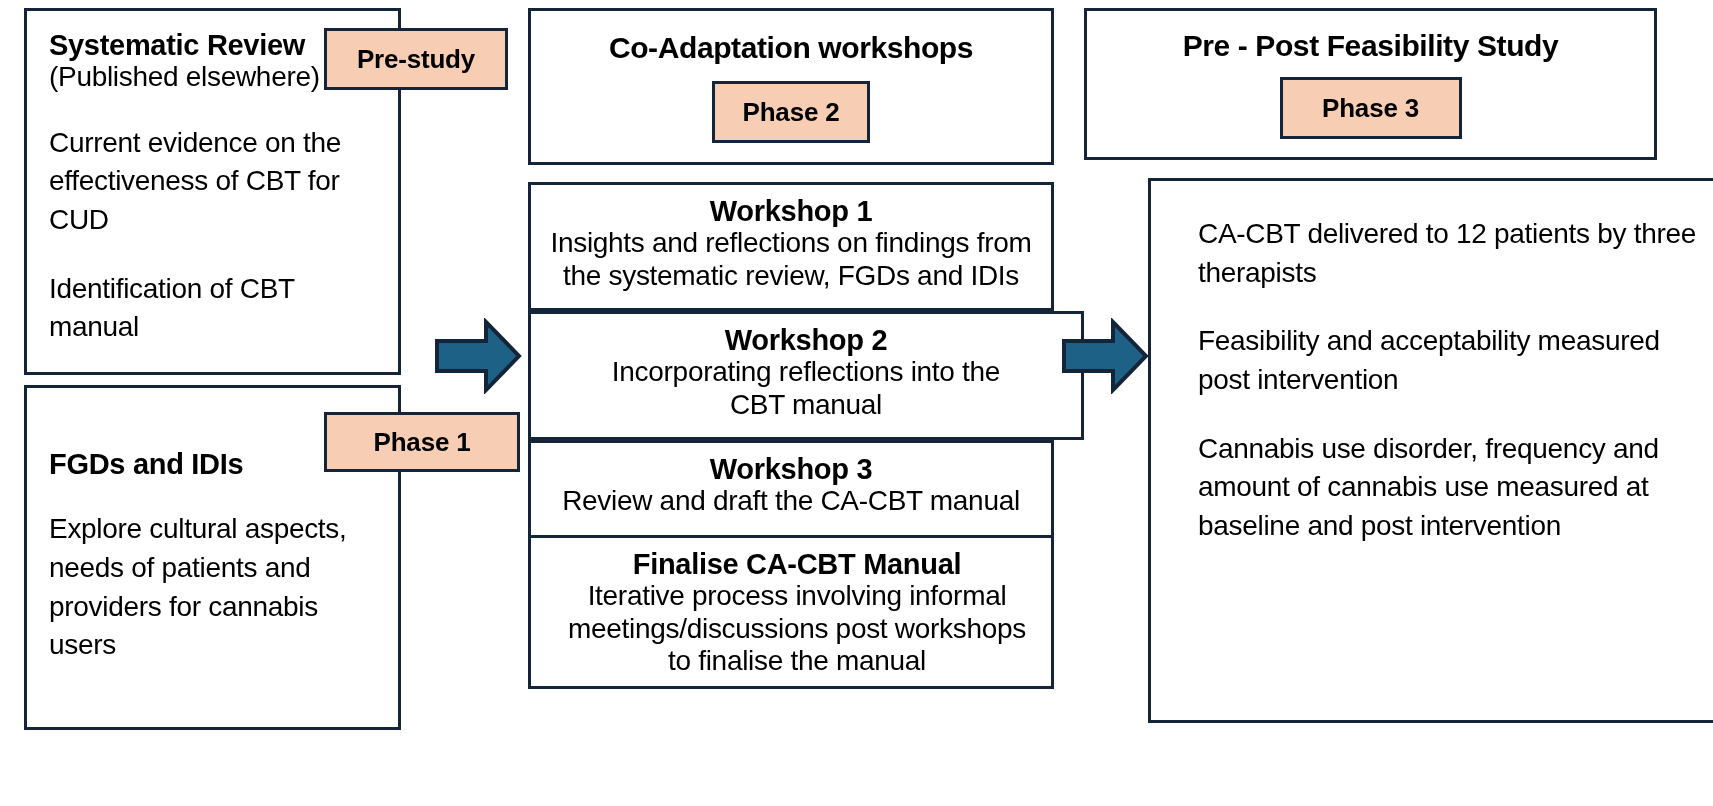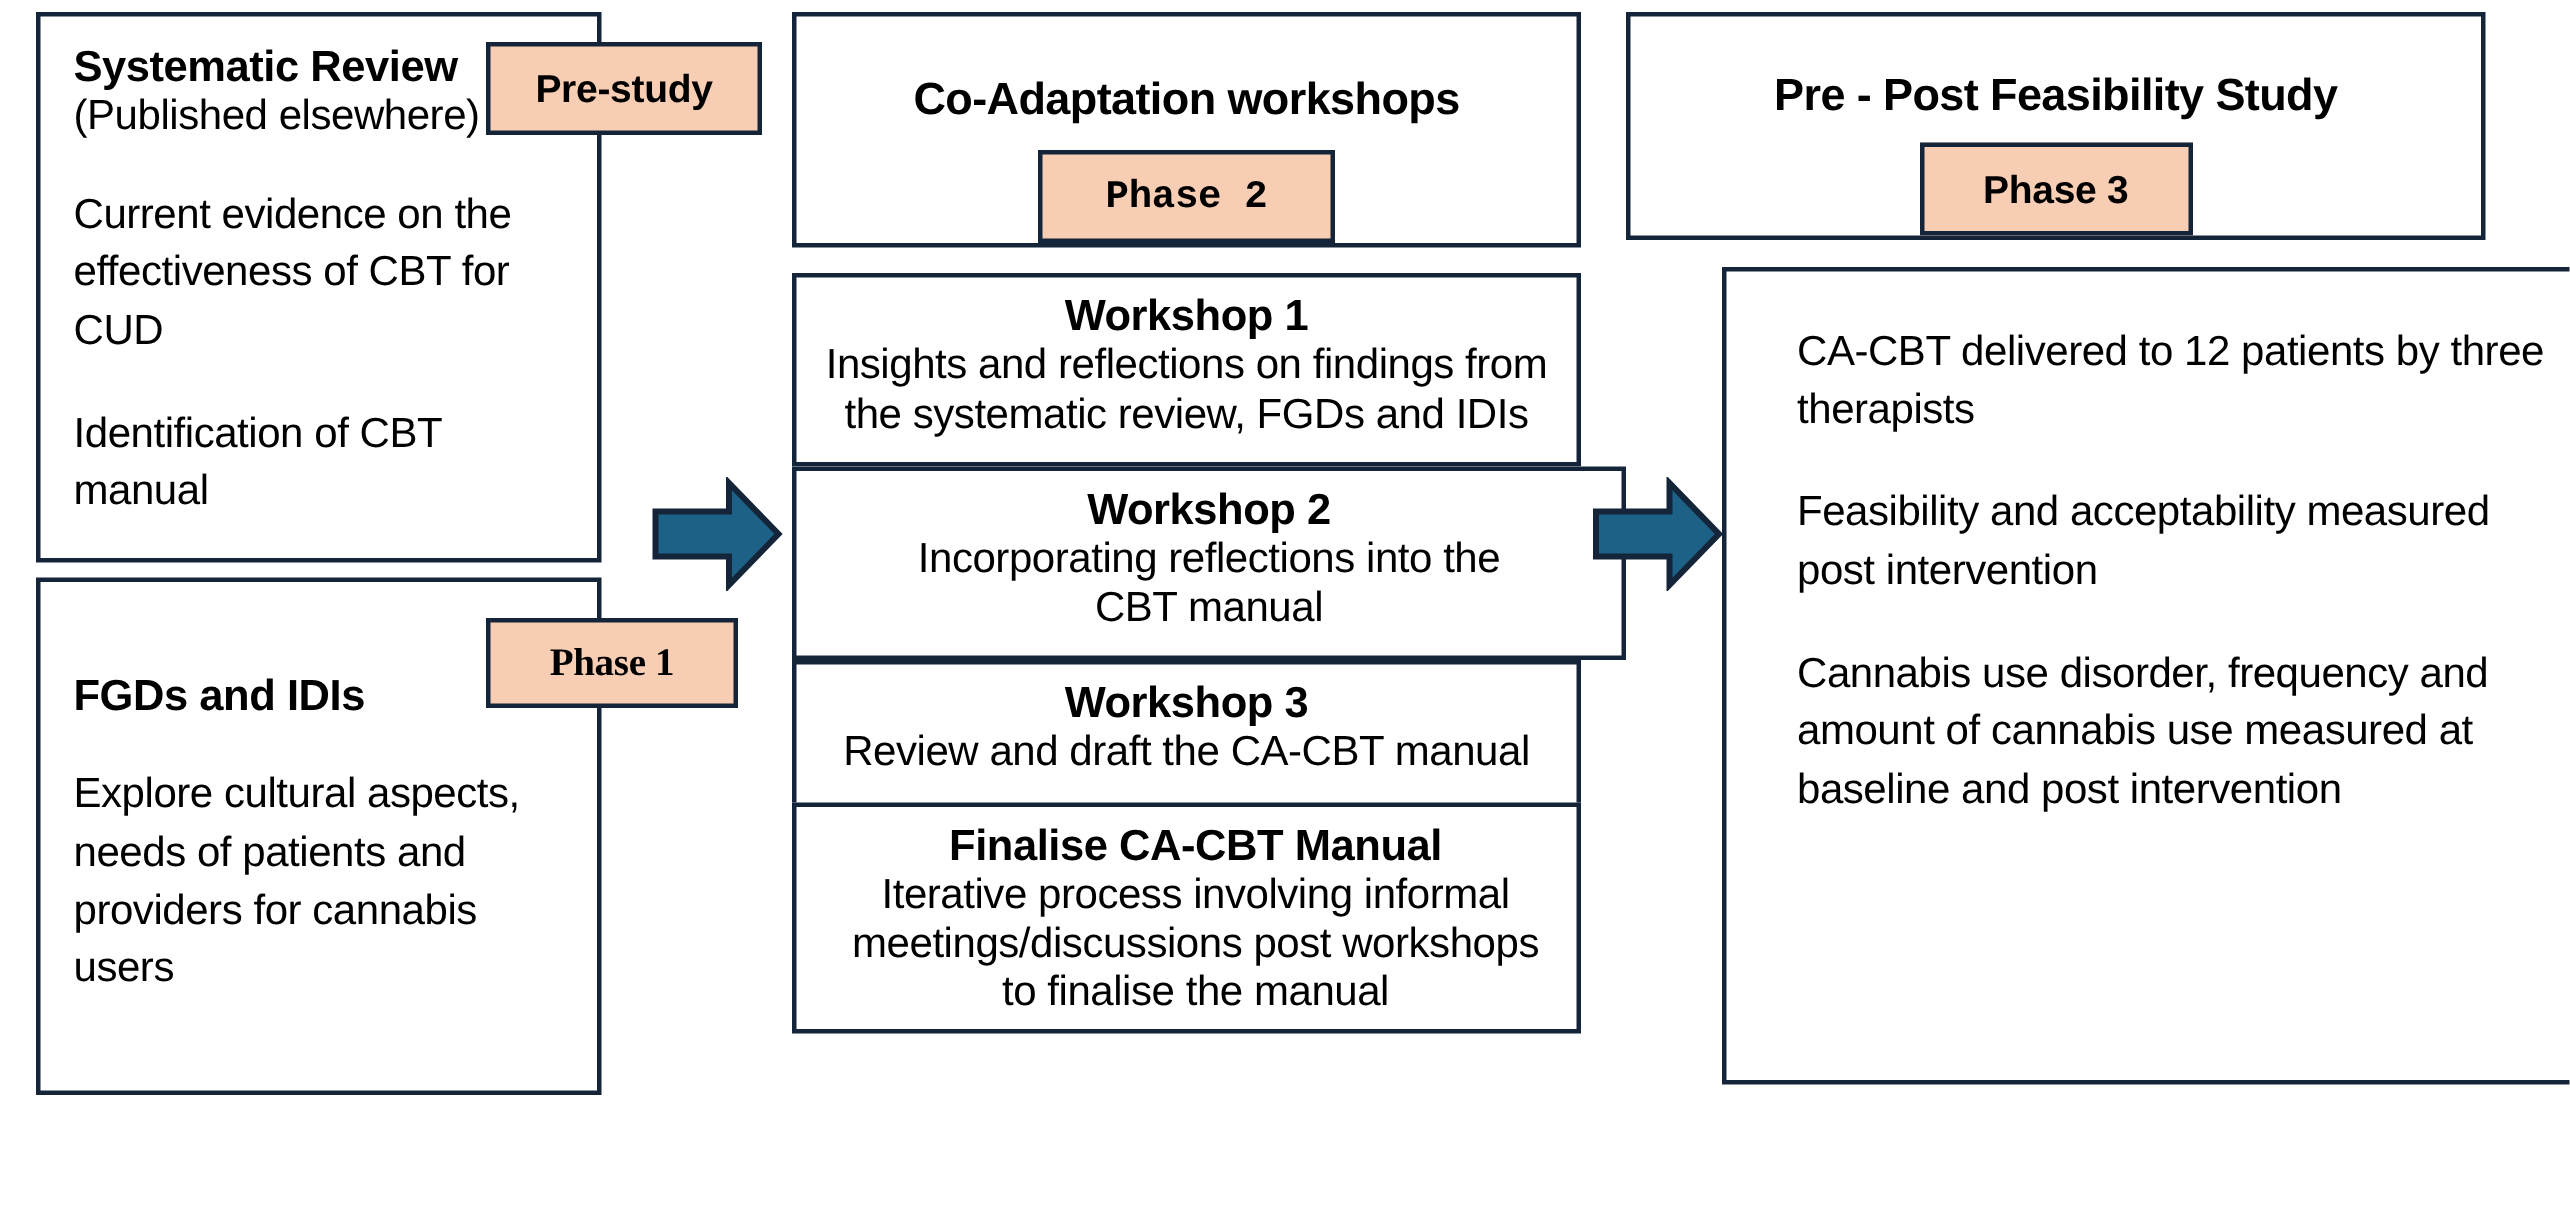--- a/index.html
+++ b/index.html
@@ -58,21 +58,20 @@
     letter-spacing: -0.3px;
   }
   .pad-l {
     padding: 18px 20px 0 22px;
   }
   .gap {
     height: 30px;
   }
   .hdr-box {
     align-items: center;
-    justify-content: flex-end;
   }
   .hdr-title {
     font-weight: bold;
     font-size: 30px;
     letter-spacing: -0.4px;
     text-align: center;
     width: 100%;
   }
   .wk {
     align-items: center;
@@ -102,29 +101,29 @@
 
   <div class="box pad-l" style="left:8px; top:385px; width:377px; height:345px;">
     <div class="gap" style="height:42px;"></div>
     <div class="title">FGDs and IDIs</div>
     <div class="gap"></div>
     <div class="body-text">Explore cultural aspects, needs of patients and providers for cannabis users</div>
   </div>
 
   <div class="badge" style="left:308px; top:28px; width:184px; height:62px;">Pre-study</div>
 
-  <div class="badge" style="left:308px; top:412px; width:168px; height:60px;font-family:Liberation Serif, serif;">Phase 1</div>
+  <div class="badge" style="left:308px; top:412px; width:196px; height:60px;">Phase 1</div>
 
   <svg class="arrow" style="left:418px; top:318px;" width="88" height="76" viewBox="0 0 88 76">
     <polygon points="3,23 52,23 52,4 85,38 52,72 52,53 3,53" fill="#1d6286" stroke="#14253a" stroke-width="4" stroke-linejoin="miter"></polygon>
   </svg>
 
   <div class="box hdr-box" style="left:512px; top:8px; width:526px; height:157px; padding-top:20px;">
     <div class="hdr-title">Co-Adaptation workshops</div>
-    <div class="badge" style="position:relative; left:0; top:0; margin-top:16px; width:198px; height:62px;font-family:Liberation Mono, monospace;">Phase 2</div>
+    <div class="badge" style="position:relative; left:0; top:0; margin-top:16px; width:158px; height:62px;">Phase 2</div>
   </div>
 
   <div class="box wk" style="left:512px; top:182px; width:526px; height:129px;">
     <div class="title">Workshop 1</div>
     <div class="subtitle">Insights and reflections on findings from the systematic review, FGDs and IDIs</div>
   </div>
 
   <div class="box wk" style="left:512px; top:311px; width:556px; height:129px;">
     <div class="title">Workshop 2</div>
     <div class="subtitle" style="padding:0 58px;">Incorporating reflections into the CBT manual</div>

